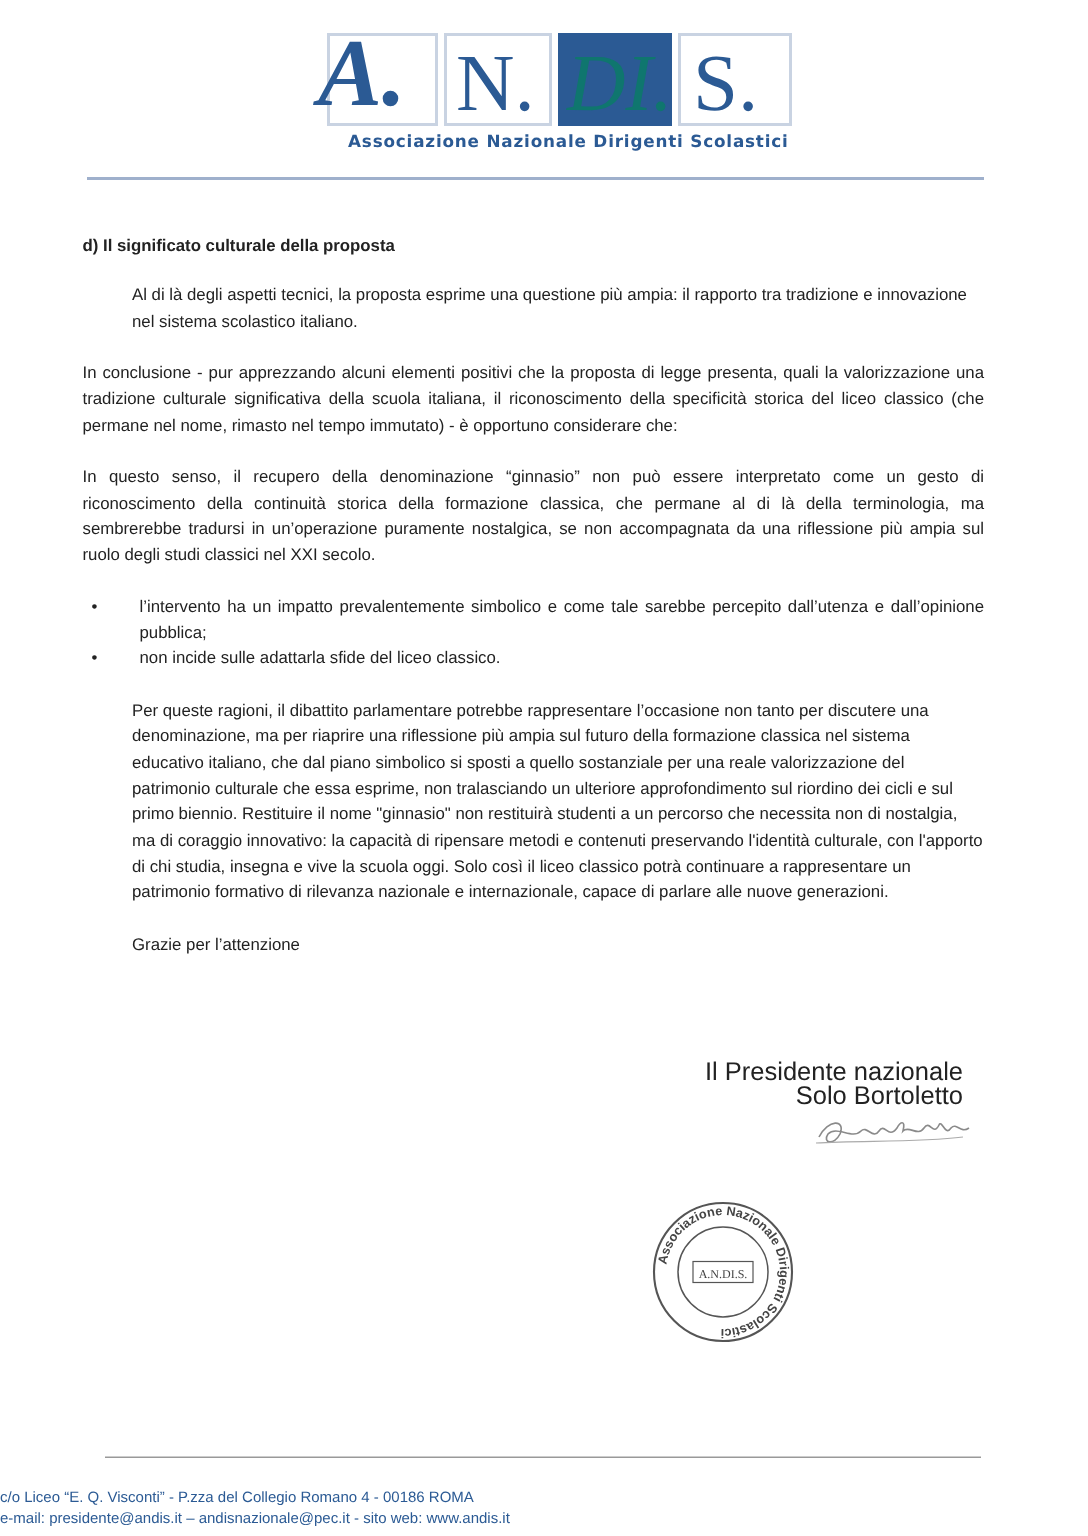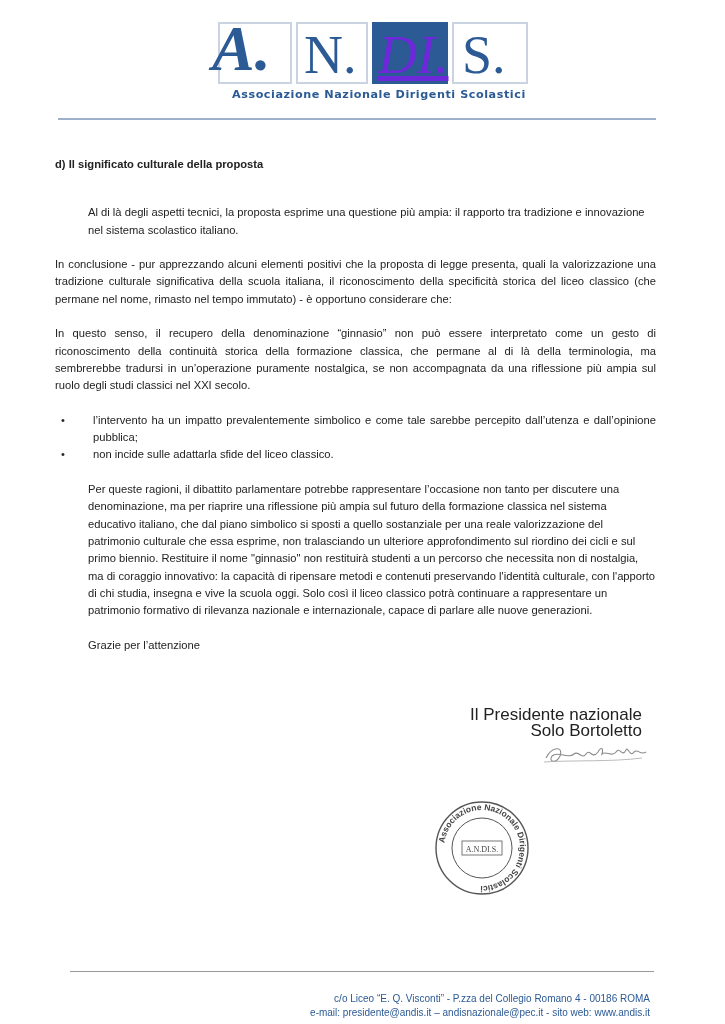--- a/index.html
+++ b/index.html
@@ -2,38 +2,38 @@
 <html><head>
 <meta charset="utf-8">
 <style>
   html, body { margin:0; padding:0; background:#ffffff; }
   body { width:725px; height:1024px; position:relative; overflow:hidden;
          font-family:"Liberation Sans", sans-serif; color:#222; }
   .logo { position:absolute; left:218px; top:16px; width:310px; height:90px; }
   .logo .box { position:absolute; top:6px; height:62px; border:2px solid #c9d3e2; box-sizing:border-box; }
   .logo .box.dark { background:#2b5a94; border-color:#2b5a94; }
   .logo .letter { position:absolute; font-family:"Liberation Serif", serif; color:#2b5a94; font-size:54px; line-height:54px; }
-  .logo .letter.white { color:#6d28d9; font-style:italic;text-decoration:underline; }
+  .logo .letter.white { color:#0f766e; font-style:italic; }
   .logo .script { font-style:italic; font-weight:bold; font-size:64px; }
   .logo .tagline { position:absolute; left:14px; top:72px; font-family:"DejaVu Sans", sans-serif; font-weight:bold; font-size:11.2px; color:#2b5a94; letter-spacing:0.55px; white-space:nowrap; }
   .header-rule { position:absolute; left:58px; top:118px; width:598px; height:2px; background:#9fb0cc; }
 
   .content { position:absolute; left:55px; top:156px; width:601px; font-size:11.2px; line-height:17.3px; color:#222; }
   .content p { margin:0 0 17.3px 0; text-align:justify; }
   .content p.left { text-align:left;margin-left:33px; }
-  .heading { font-weight:bold; margin-bottom:31px; }
+  .heading { font-weight:bold; margin-bottom:16px; }
   ul.bullets { list-style:none; margin:0 0 17.3px 0; padding:0; }
   ul.bullets li { position:relative; padding-left:38px; text-align:justify; }
   ul.bullets li .dot { position:absolute; left:6px; top:0; }
 
   .signature-block { position:absolute; right:83px; top:707px; text-align:right; font-size:17px; line-height:16px; }
   .sig-scribble { position:absolute; left:542px; top:740px; width:110px; height:28px; }
   .stamp { position:absolute; left:430px; top:800px; width:104px; height:96px; }
   .footer-rule { position:absolute; left:70px; top:971px; width:584px; height:1px; background:#999; }
-  .footer { position:absolute; left:0; top:992px; width:650px; text-align:right; font-size:10px; line-height:14px; color:#2b5a94; }
+  .footer { position:absolute; left:0; top:992px; width:650px; text-align:left; font-size:10px; line-height:14px; color:#2b5a94; }
 </style>
 </head>
 <body>
 
 <div class="logo">
   <div class="box" style="left:0;width:74px;"></div>
   <div class="box" style="left:78px;width:72px;"></div>
   <div class="box dark" style="left:154px;width:76px;"></div>
   <div class="box" style="left:234px;width:76px;"></div>
   <span class="letter script" style="left:-6px;top:6px;">A.</span>

